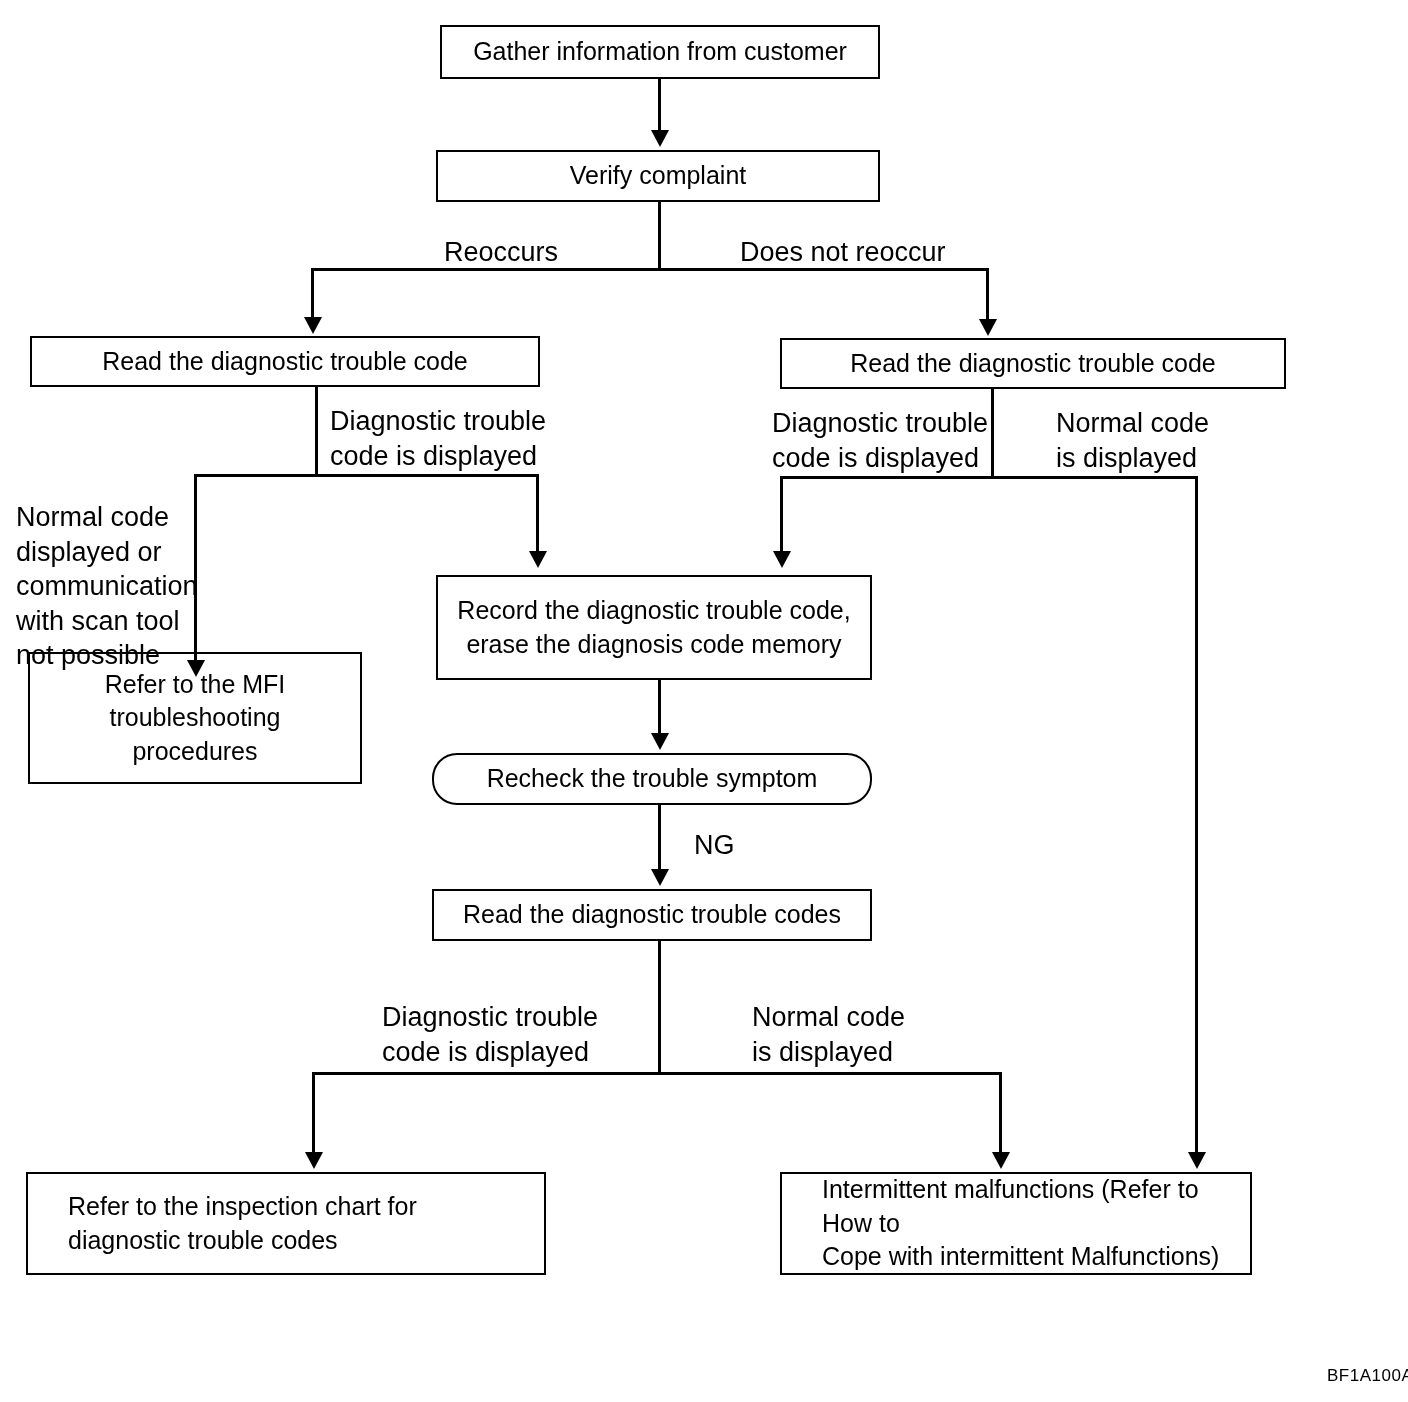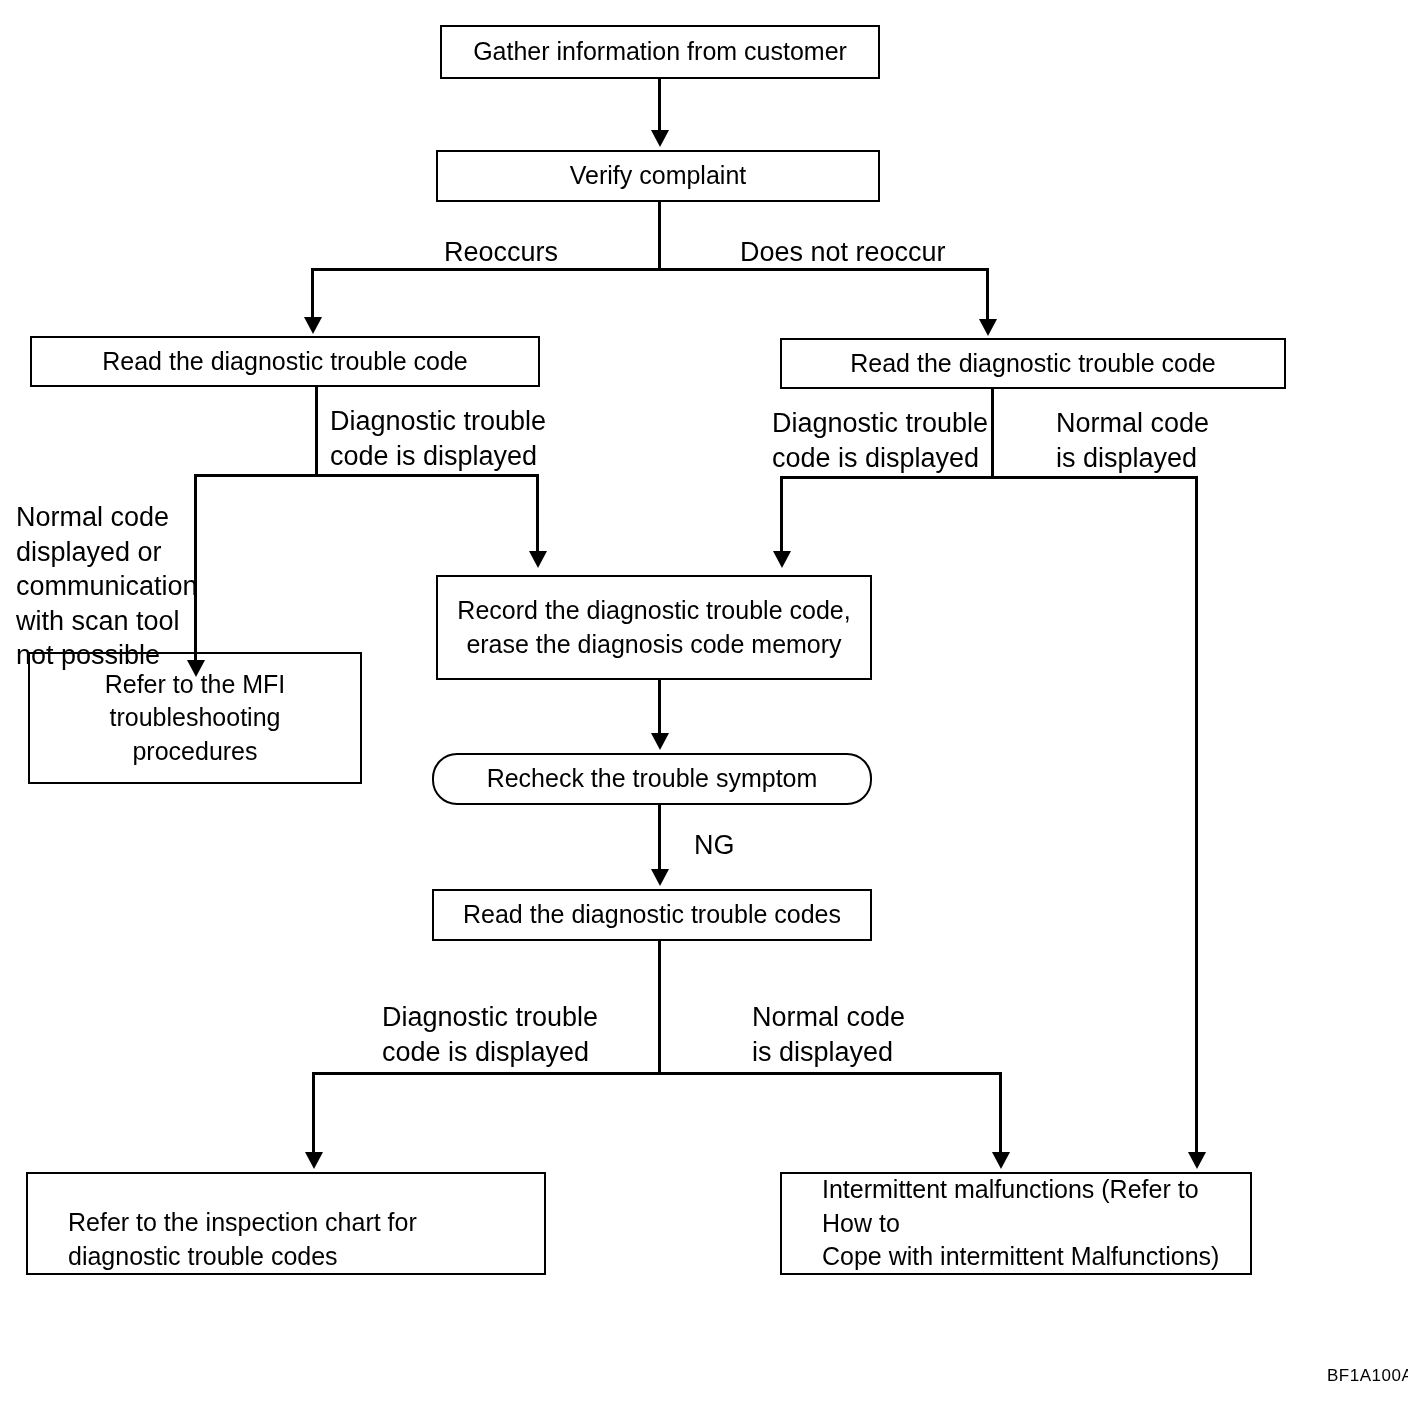--- a/index.html
+++ b/index.html
@@ -110,21 +110,21 @@
   </div>
 
   <div class="node center" style="left:432px; top:753px; width:440px; height:52px;border-radius:25px;">
     <span class="txt">Recheck the trouble symptom</span>
   </div>
 
   <div class="node center" style="left:432px; top:889px; width:440px; height:52px;">
     <span class="txt">Read the diagnostic trouble codes</span>
   </div>
 
-  <div class="node left" style="left:26px; top:1172px; width:520px; height:103px;align-items:flex-end;">
+  <div class="node left" style="left:26px; top:1172px; width:520px; height:103px;">
     <span class="txt">Refer to the inspection chart for
 diagnostic trouble codes</span>
   </div>
 
   <div class="node left" style="left:780px; top:1172px; width:472px; height:103px;">
     <span class="txt">Intermittent malfunctions (Refer to How to
 Cope with intermittent Malfunctions)</span>
   </div>
 
   <div class="vline" style="left:658px; top:79px; height:54px;"></div>

